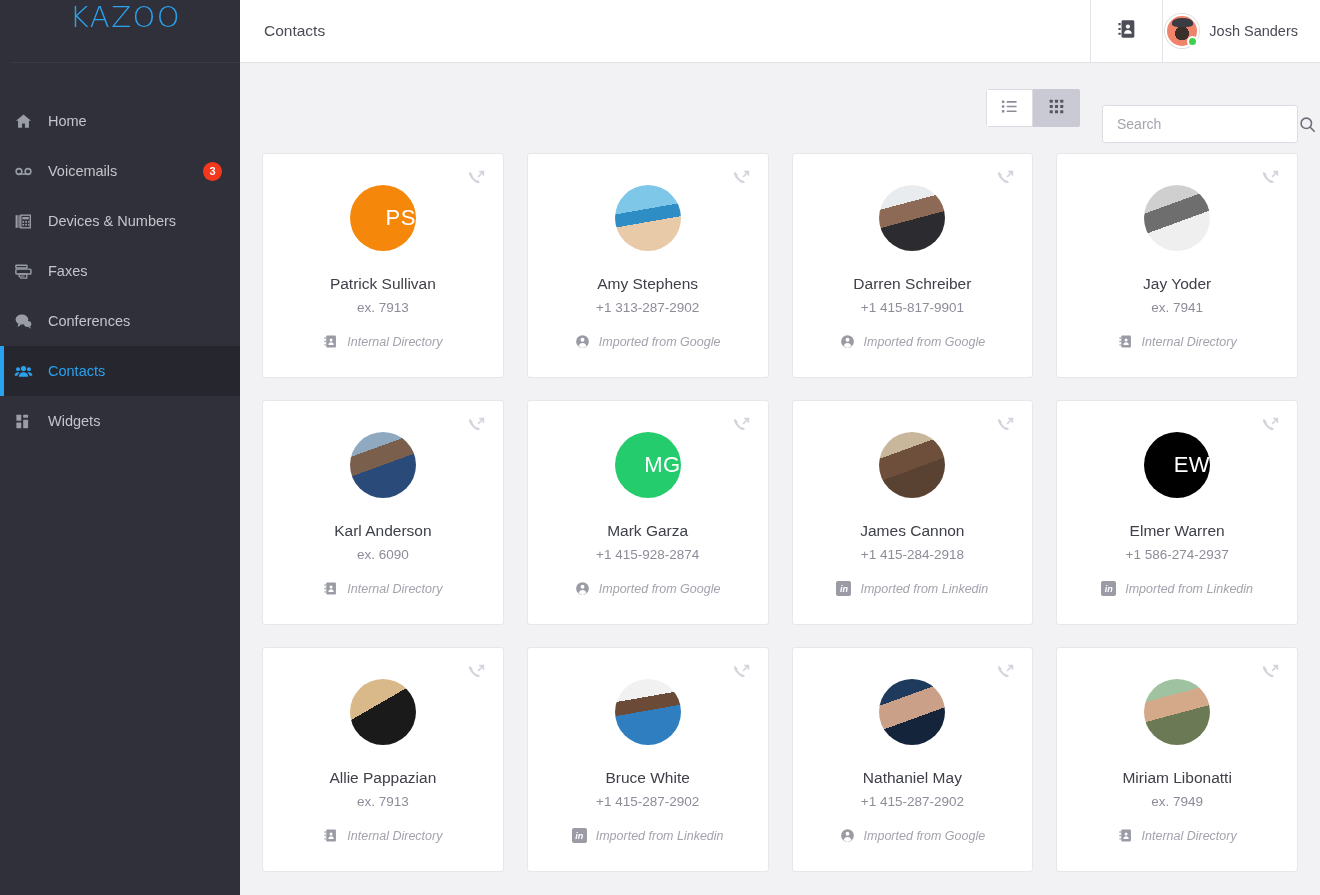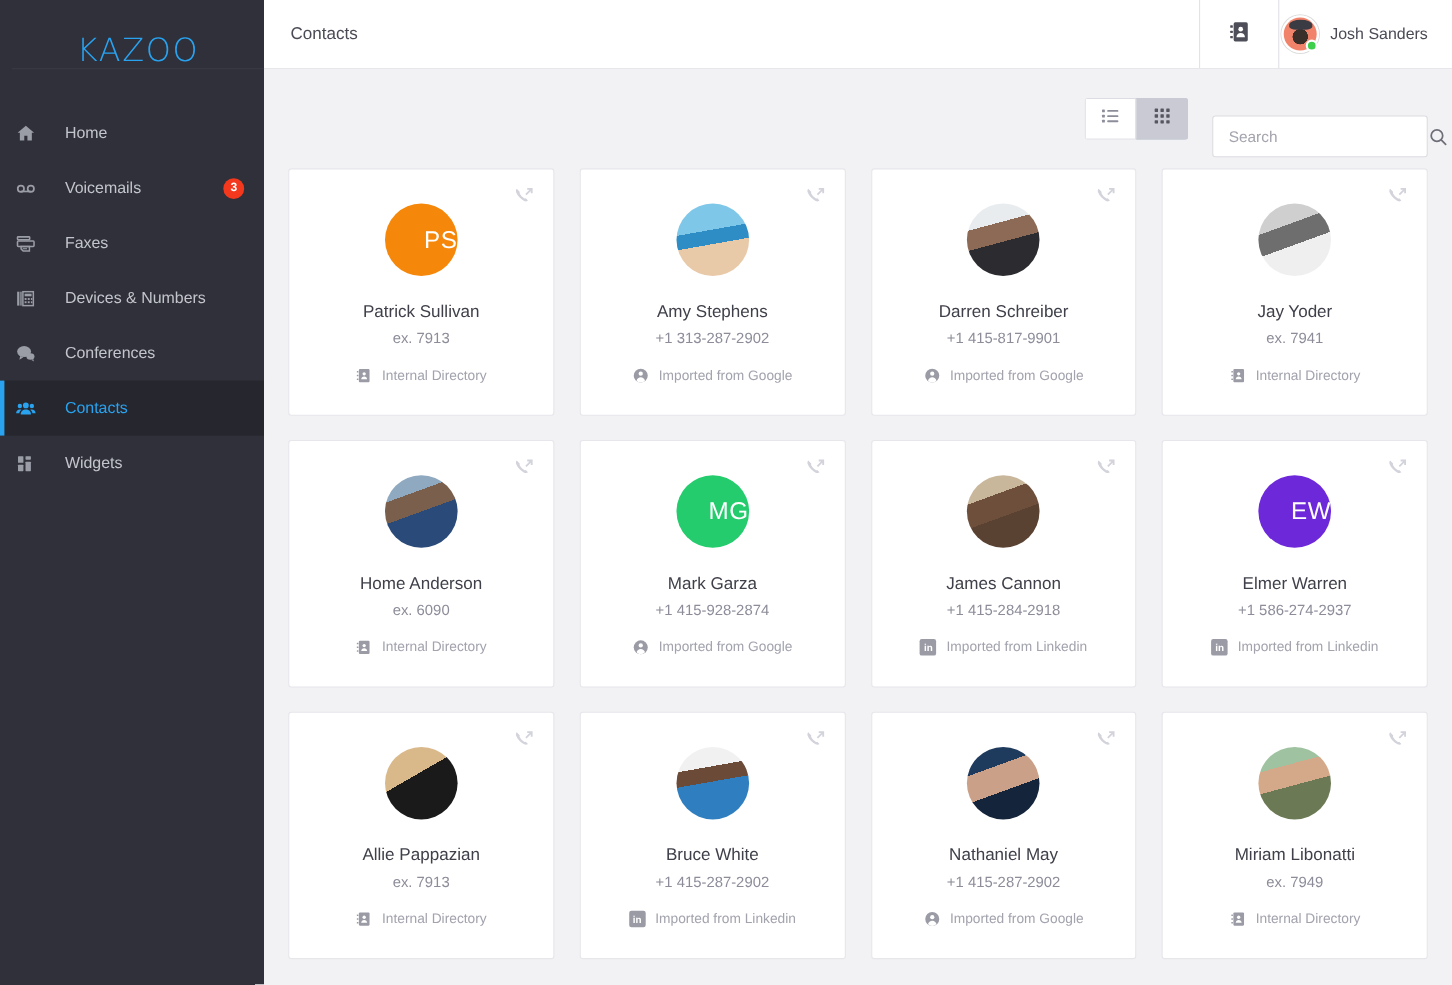--- a/index.html
+++ b/index.html
@@ -13,21 +13,21 @@
   .app { display: flex; width: 1320px; height: 895px; }
 
   
   .sidebar {
     width: 240px; min-width: 240px; height: 895px;
     background: #2f3039;
     display: flex; flex-direction: column;
   }
   .logo-area {
     height: 63px; min-height: 63px;
-    display: flex; align-items: flex-end; justify-content: center;
+    display: flex; align-items: flex-start; justify-content: center;
     border-bottom: 1px solid #3a3b44;
     margin-left: 11px;
   }
   .logo-text {
     color: #29a3f0;
     font-size: 29px;
     letter-spacing: 1.5px;
     font-family: "DejaVu Sans", sans-serif;
     font-weight: 300;
   }
@@ -39,21 +39,21 @@
     position: relative;
     cursor: pointer;
     color: #c3c5cc;
     font-size: 14.5px;
   }
   .nav-item .nav-ico {
     width: 30px; min-width: 30px;
     display: flex; align-items: center; justify-content: flex-start;
     color: #9a9ca6;
   }
-  .nav-item .nav-label { margin-left: 15px; }
+  .nav-item .nav-label { margin-left: 4px; }
   .nav-item.active {
     background: #26272e;
     color: #29a3f0;
   }
   .nav-item.active .nav-ico { color: #29a3f0; }
   .nav-item.active::before {
     content: ""; position: absolute; left: 0; top: 0;
     width: 4px; height: 100%; background: #29a3f0;
   }
   .badge {
@@ -184,23 +184,23 @@
   .cname {
     margin-top: 24px;
     font-size: 15.5px; color: #3f4049;
   }
   .cnum {
     margin-top: 7px;
     font-size: 13.5px; color: #8c8d99;
   }
   .csrc {
     position: absolute; bottom: 28px; left: 0; right: 0;
-    display: flex; align-items: flex-start; justify-content: center;
+    display: flex; align-items: flex-end; justify-content: center;
     gap: 9px;
-    font-size: 12.5px; color: #a2a3ad;
+    font-size: 12.5px; color: #a2a3ad; font-style: italic;
   }
   .src-ico { display: flex; align-items: center; color: #9a9ba5; }
   .src-ico.linkedin {
     width: 15px; height: 15px; border-radius: 2px;
     background: #9a9ba5; color: #fff;
     font-size: 9px; font-weight: bold;
     display: flex; align-items: center; justify-content: center;
     font-family: "Liberation Sans", sans-serif;
   }
 
@@ -240,44 +240,44 @@
               <circle cx="17.7" cy="12" r="3.6" fill="none" stroke="currentColor" stroke-width="2"></circle>
               <rect x="6.3" y="14.3" width="11.4" height="1.9"></rect>
             </svg>
           </span>
           <span class="nav-label">Voicemails</span>
           <span class="badge">3</span>
         </div>
         <div class="nav-item">
           <span class="nav-ico">
             <svg xmlns="http://www.w3.org/2000/svg" width="19" height="19" viewBox="0 0 24 24" fill="currentColor">
-              <rect x="2.4" y="4.2" width="14" height="3.4" rx="0.8" fill="none" stroke="currentColor" stroke-width="1.8"></rect>
-              <rect x="2.4" y="9" width="19" height="6.2" rx="1" fill="none" stroke="currentColor" stroke-width="1.8"></rect>
-              <path d="M6.5 15.2h9.6v5.2h-7.2l-2.4-2.4z" fill="none" stroke="currentColor" stroke-width="1.7"></path>
-              <rect x="8.4" y="17.2" width="5" height="1.3"></rect>
-            </svg>
-          </span>
-          <span class="nav-label">Faxes</span>
-        </div>
-        <div class="nav-item">
-          <span class="nav-ico">
-            <svg xmlns="http://www.w3.org/2000/svg" width="19" height="19" viewBox="0 0 24 24" fill="currentColor">
               <rect x="2" y="4" width="2.6" height="16"></rect>
               <rect x="5.6" y="4" width="1.6" height="16"></rect>
               <rect x="8.6" y="4" width="12" height="16" fill="none" stroke="currentColor" stroke-width="1.7"></rect>
               <rect x="10.6" y="6.3" width="8" height="3"></rect>
               <rect x="10.6" y="11.3" width="2.2" height="2.2"></rect>
               <rect x="14.2" y="11.3" width="2.2" height="2.2"></rect>
               <rect x="17.8" y="11.3" width="1.6" height="2.2"></rect>
               <rect x="10.6" y="15" width="2.2" height="2.2"></rect>
               <rect x="14.2" y="15" width="2.2" height="2.2"></rect>
               <rect x="17.8" y="15" width="1.6" height="2.2"></rect>
             </svg>
           </span>
           <span class="nav-label">Devices &amp; Numbers</span>
+        </div>
+        <div class="nav-item">
+          <span class="nav-ico">
+            <svg xmlns="http://www.w3.org/2000/svg" width="19" height="19" viewBox="0 0 24 24" fill="currentColor">
+              <rect x="2.4" y="4.2" width="14" height="3.4" rx="0.8" fill="none" stroke="currentColor" stroke-width="1.8"></rect>
+              <rect x="2.4" y="9" width="19" height="6.2" rx="1" fill="none" stroke="currentColor" stroke-width="1.8"></rect>
+              <path d="M6.5 15.2h9.6v5.2h-7.2l-2.4-2.4z" fill="none" stroke="currentColor" stroke-width="1.7"></path>
+              <rect x="8.4" y="17.2" width="5" height="1.3"></rect>
+            </svg>
+          </span>
+          <span class="nav-label">Faxes</span>
         </div>
         <div class="nav-item">
           <span class="nav-ico">
             <svg xmlns="http://www.w3.org/2000/svg" width="19" height="19" viewBox="0 0 24 24" fill="currentColor">
               <ellipse cx="10" cy="9.6" rx="8" ry="6.3"></ellipse>
               <path d="M5.4 14.6l-.8 4.4 4.6-3z"></path>
               <ellipse cx="17.3" cy="15.3" rx="4.6" ry="3.8"></ellipse>
               <path d="M20.4 18.2l.9 2.8-2.9-1.7z"></path>
             </svg>
           </span>
@@ -465,21 +465,21 @@
               </span>
               <span>Internal Directory</span>
             </div>
           </div>
           <div class="card">
             <span class="call-ico"><svg xmlns="http://www.w3.org/2000/svg" width="21" height="21" viewBox="0 0 24 24" fill="currentColor">
                 <path d="M4.3 4.2c-.9.9-1.1 2.4-.5 3.9 1.3 3.2 4.7 7.1 8.2 8.7 1.6.7 3.1.5 4-.4l-2.3-2.4c-.5.3-1.1.3-1.7 0-1.6-.8-3.9-3.3-4.6-4.9-.3-.6-.2-1.2.1-1.6z"></path>
                 <path d="M15.2 3.2h5.6v5.6h-1.9V6.4l-4.4 4.4-1.3-1.3 4.4-4.4h-2.4z"></path>
               </svg></span>
             <div class="avatar ph-karl"></div>
-            <div class="cname">Home Anderson</div>
+            <div class="cname">Karl Anderson</div>
             <div class="cnum">ex. 6090</div>
             <div class="csrc">
               <span class="src-ico">
                 <svg xmlns="http://www.w3.org/2000/svg" width="15" height="15" viewBox="0 0 24 24" fill="currentColor">
                   <rect x="5.2" y="2.3" width="15.5" height="19.4" rx="1.6"></rect>
                   <rect x="2.2" y="5.3" width="2.4" height="2.2" rx="0.5"></rect>
                   <rect x="2.2" y="10.8" width="2.4" height="2.2" rx="0.5"></rect>
                   <rect x="2.2" y="16.3" width="2.4" height="2.2" rx="0.5"></rect>
                   <circle cx="12.9" cy="9.4" r="2.4" fill="#fff"></circle>
                   <path d="M8.6 17.4c0-2.4 1.9-4.1 4.3-4.1s4.3 1.7 4.3 4.1z" fill="#fff"></path>
@@ -520,21 +520,21 @@
             <div class="csrc">
               <span class="src-ico linkedin">in</span>
               <span>Imported from Linkedin</span>
             </div>
           </div>
           <div class="card">
             <span class="call-ico"><svg xmlns="http://www.w3.org/2000/svg" width="21" height="21" viewBox="0 0 24 24" fill="currentColor">
                 <path d="M4.3 4.2c-.9.9-1.1 2.4-.5 3.9 1.3 3.2 4.7 7.1 8.2 8.7 1.6.7 3.1.5 4-.4l-2.3-2.4c-.5.3-1.1.3-1.7 0-1.6-.8-3.9-3.3-4.6-4.9-.3-.6-.2-1.2.1-1.6z"></path>
                 <path d="M15.2 3.2h5.6v5.6h-1.9V6.4l-4.4 4.4-1.3-1.3 4.4-4.4h-2.4z"></path>
               </svg></span>
-            <div class="avatar" style="background:#6d28d9">
+            <div class="avatar" style="background:#000000">
               <span>EW</span>
             </div>
             <div class="cname">Elmer Warren</div>
             <div class="cnum">+1 586-274-2937</div>
             <div class="csrc">
               <span class="src-ico linkedin">in</span>
               <span>Imported from Linkedin</span>
             </div>
           </div>
           <div class="card">

